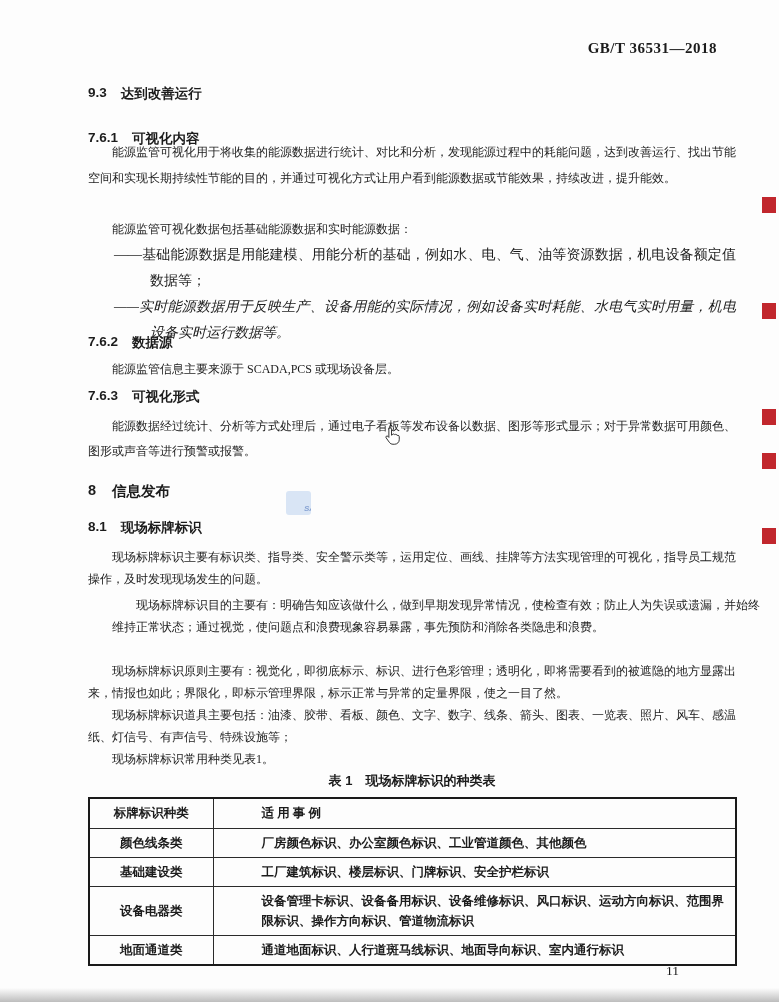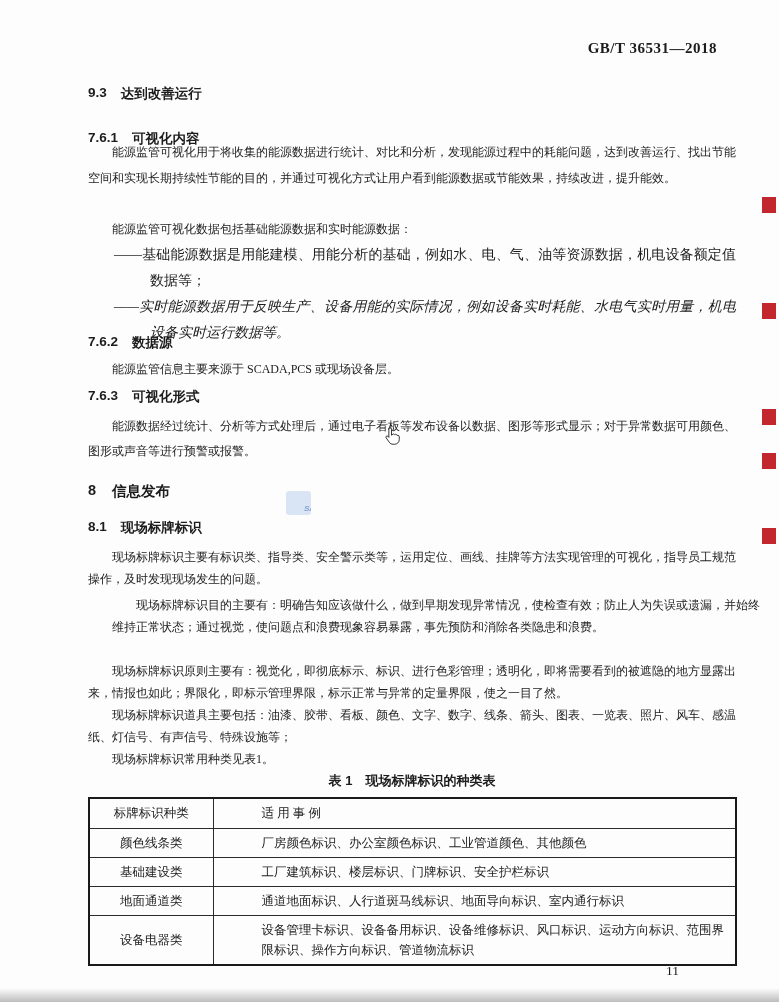--- a/index.html
+++ b/index.html
@@ -67,21 +67,21 @@
 
   table.gbtable {
     border-collapse:collapse;
     width:649px;
     border:2px solid #1a1a1a;
     background:#fdfdfd;
   }
   table.gbtable td, table.gbtable th {
     border:1px solid #2a2a2a;
     font-size:12.5px; line-height:20px;
-    font-weight:normal;
+    font-weight:bold;
     padding:4px 10px;
     vertical-align:middle;
   }
   table.gbtable .c1 { width:124px; text-align:center; }
   table.gbtable .c2 { text-align:left;padding-left:48px; }
   table.gbtable thead th { height:30px; text-align:center; }
 
   .page-number {
     position:absolute; top:963px; left:666px;
     font-size:13.5px;
@@ -173,26 +173,26 @@
         <tbody>
           <tr>
             <td class="c1">颜色线条类</td>
             <td class="c2">厂房颜色标识、办公室颜色标识、工业管道颜色、其他颜色</td>
           </tr>
           <tr>
             <td class="c1">基础建设类</td>
             <td class="c2">工厂建筑标识、楼层标识、门牌标识、安全护栏标识</td>
           </tr>
           <tr>
+            <td class="c1">设备电器类</td>
+            <td class="c2">设备管理卡标识、设备备用标识、设备维修标识、风口标识、运动方向标识、范围界限标识、操作方向标识、管道物流标识</td>
+          </tr>
+          <tr>
             <td class="c1">地面通道类</td>
             <td class="c2">通道地面标识、人行道斑马线标识、地面导向标识、室内通行标识</td>
-          </tr>
-          <tr>
-            <td class="c1">设备电器类</td>
-            <td class="c2">设备管理卡标识、设备备用标识、设备维修标识、风口标识、运动方向标识、范围界限标识、操作方向标识、管道物流标识</td>
           </tr>
         </tbody>
       </table>
     </div>
   </div>
 
   <div class="red-mark" style="top: 197px; background: rgb(193, 39, 45);"></div>
   <div class="red-mark" style="top: 303px; background: rgb(193, 39, 45);"></div>
   <div class="red-mark" style="top: 409px; background: rgb(193, 39, 45);"></div>
   <div class="red-mark" style="top: 453px; background: rgb(193, 39, 45);"></div>

